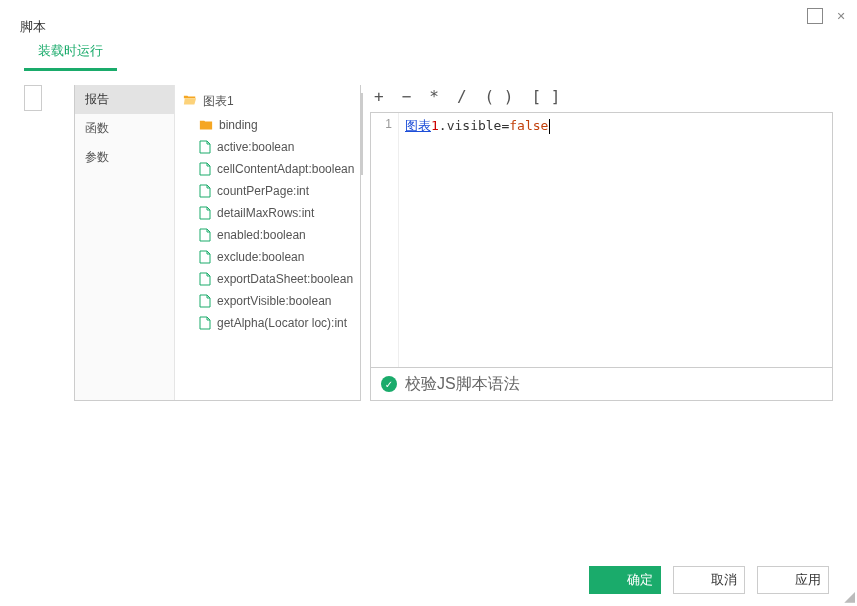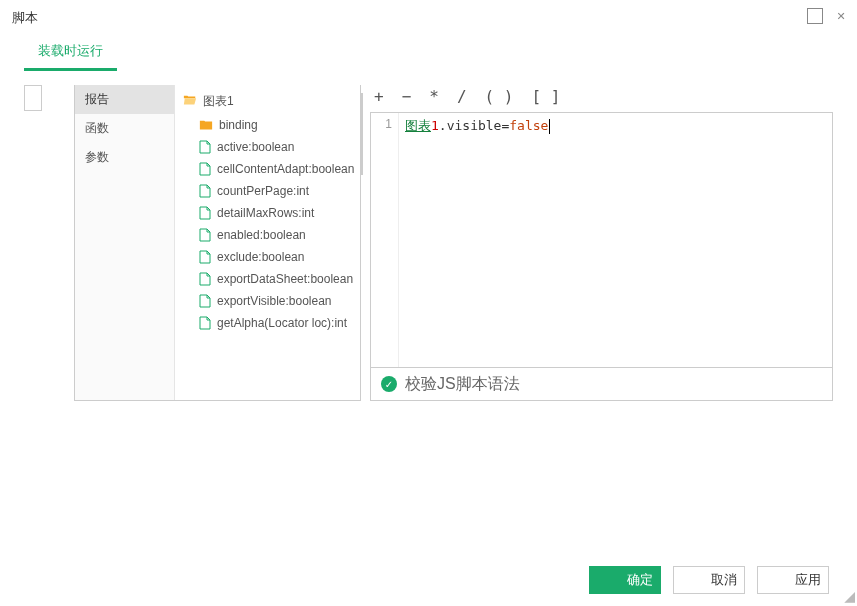--- a/index.html
+++ b/index.html
@@ -1,18 +1,18 @@
 <!DOCTYPE html>
 <html><head>
 <meta charset="utf-8">
 <style>
 * { box-sizing: border-box; margin: 0; padding: 0; }
 body { font-family: "Microsoft YaHei", Arial, sans-serif; font-size: 12px; color: #333; background: #fff; width: 857px; height: 606px; overflow: hidden; position: relative; }
 
-.titlebar { height: 36px; display: flex; align-items: center; padding: 0 12px; position: relative; }
+.titlebar { height: 36px; display: flex; align-items: flex-end; padding: 0 20px; position: relative; }
 .titlebar .title { font-size: 13px; color: #333; }
 .titlebar .win-controls { position: absolute; right: 8px; top: 8px; display: flex; gap: 10px; }
 .titlebar .win-controls span { width: 16px; height: 16px; display: inline-flex; align-items: center; justify-content: center; color: #888; cursor: pointer; }
 .maximize-box { width: 10px; height: 10px; border: 1px solid #888; display: inline-block; }
 .close-x::before { content: "✕"; font-size: 11px; }
 
 .tabs { display: flex; padding-left: 24px; border-bottom: 0; align-items: center; }
 .tab { padding: 6px 14px 8px; color: #333; cursor: pointer; font-size: 13px; }
 .tab.active { color: #1aab6b; border-bottom: 3px solid #1aab6b; }
 
@@ -41,21 +41,21 @@
 
 .empty-box { border: 1px solid #ccc; height: 82px; margin-top: 8px; }
 
 .right-col { flex: 1; display: flex; flex-direction: column; }
 .toolbar { display: flex; gap: 18px; padding: 2px 0 6px 4px; align-items: center; }
 .toolbar span { font-size: 16px; color: #555; cursor: pointer; font-family: monospace; }
 
 .editor { border: 1px solid #ccc; flex: 1; display: flex; height: 374px; }
 .gutter { width: 28px; text-align: right; padding: 4px 6px 0 0; color: #999; background: #fff; border-right: 1px solid #eee; font-size: 12px; }
 .code { flex: 1; padding: 4px 6px; font-size: 13px; font-family: "Microsoft YaHei", monospace; position: relative; }
-.code .tkn-id { color: #15803d; text-decoration: underline; }
+.code .tkn-id { color: #1d4ed8; text-decoration: underline; }
 .code .tkn-num { color: #c00; }
 .code .tkn-prop { color: #333; margin-top: 18px; }
 .code .tkn-kw { color: #c2410c; }
 .cursor { display: inline-block; width: 1px; height: 15px; background: #000; vertical-align: middle; margin-left: 1px; }
 
 .validate-bar { border: 1px solid #ccc; border-top: 1px solid #ccc; height: 34px; display: flex; align-items: center; padding: 0 10px; gap: 8px; margin-top: -1px; }
 .check-circle { width: 16px; height: 16px; border-radius: 50%; background: #1aab6b; display: inline-flex; align-items: center; justify-content: center; color: #fff; font-size: 10px; }
 .validate-bar .txt { color: #666; font-size: 16px; }
 
 .footer { position: absolute; bottom: 0; left: 0; right: 0; height: 52px; display: flex; justify-content: flex-end; align-items: center; padding: 0 28px; gap: 12px; }

